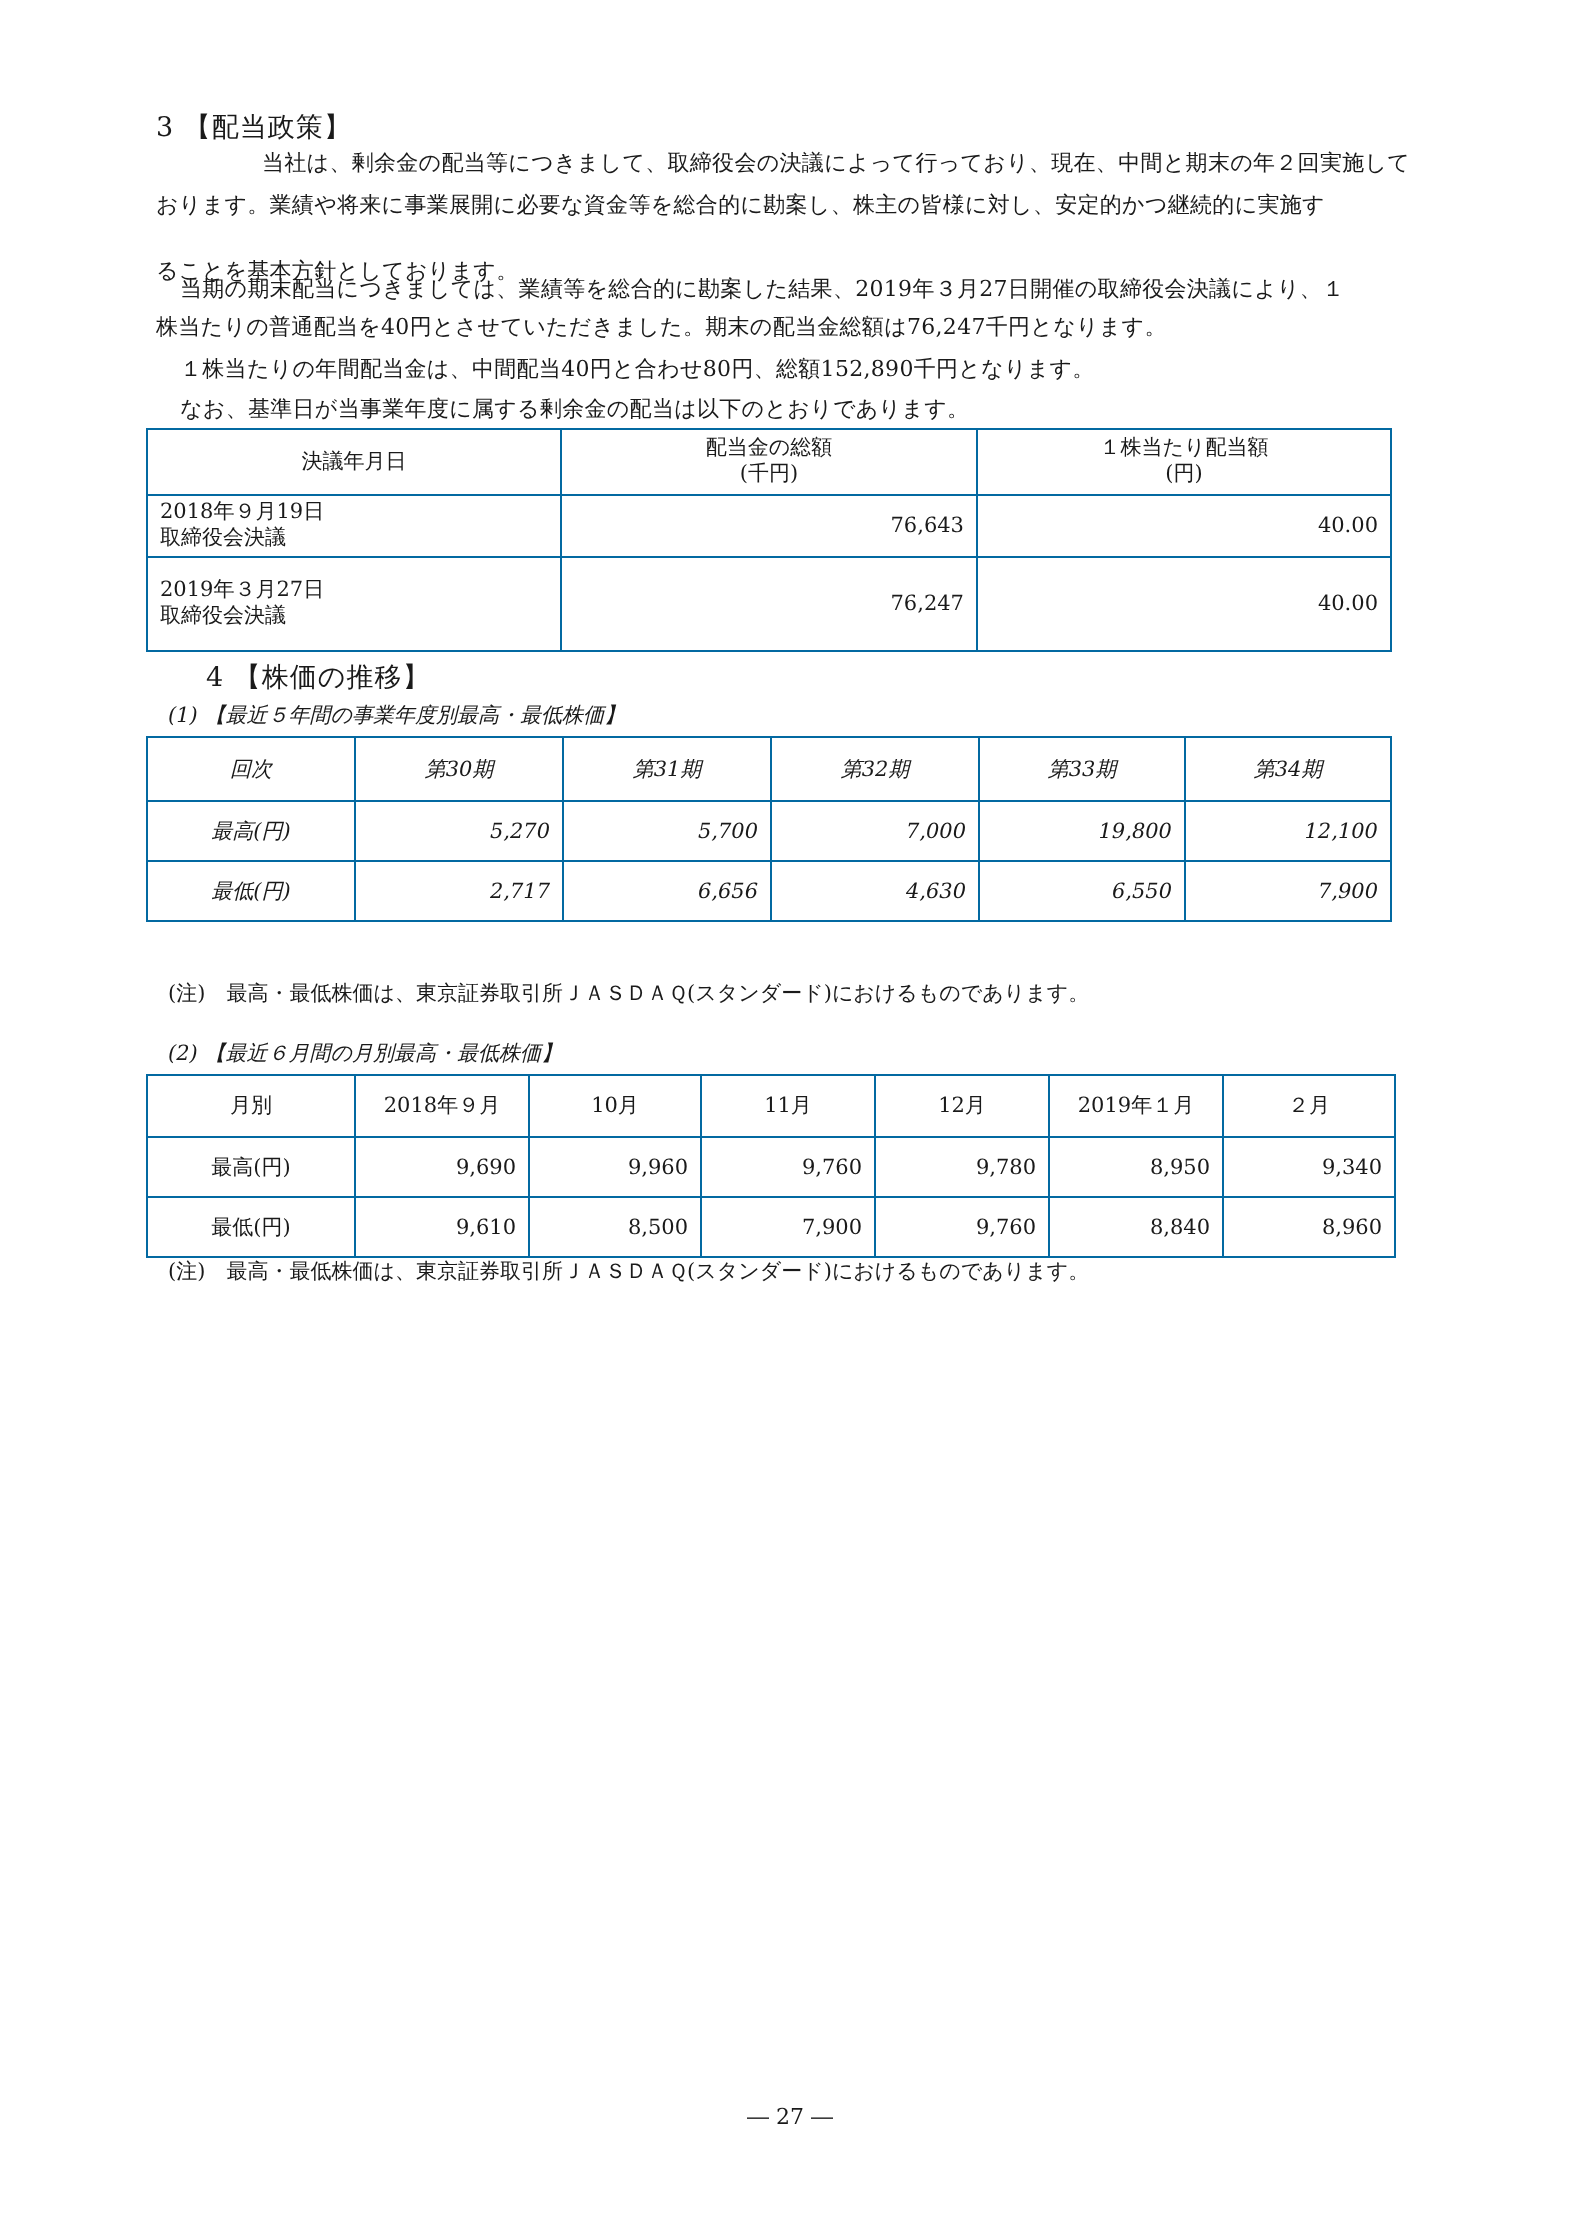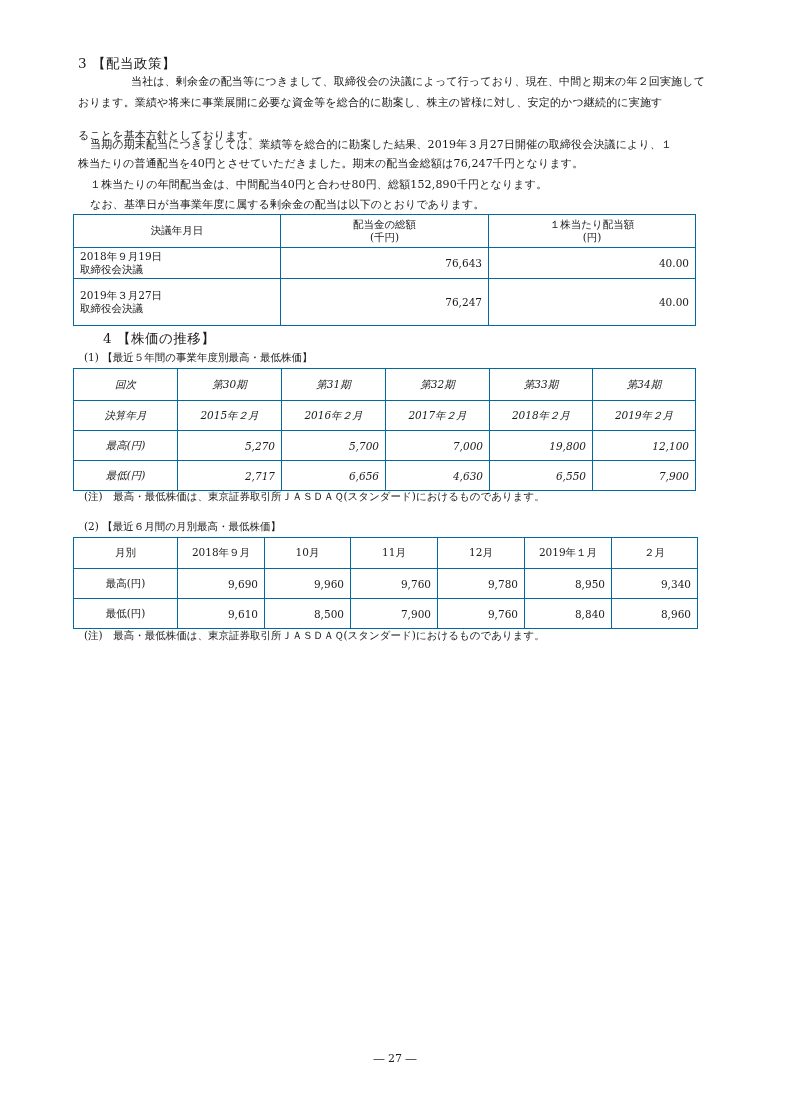--- a/index.html
+++ b/index.html
@@ -1,21 +1,21 @@
 <!DOCTYPE html>
 <html><head>
   <meta charset="utf-8">
   <style>
     html, body { margin:0; padding:0; background:#ffffff; }
     body { width:790px; height:1118px; position:relative; overflow:hidden;
       font-family:"DejaVu Serif","Liberation Serif",serif; color:#1a1a1a; }
     .abs { position:absolute;text-align:right; }
     .h2 { font-size:13.5px; letter-spacing:0.5px; white-space:nowrap; }
     .p { font-size:11px; line-height:19px; white-space:nowrap; letter-spacing:0.15px; }
-    .sub { font-size:10.5px; white-space:nowrap; }
+    .sub { font-size:10.5px; white-space:nowrap;font-style:italic; }
     table { border-collapse:collapse; position:absolute; font-size:10.5px; table-layout:fixed; }
     td { border:1px solid #0369a1; padding:0 6px; vertical-align:middle; white-space:nowrap; }
     td.c { text-align:center; }
     td.r { text-align:right; }
     td.l { text-align:left; line-height:13px;margin-top:28px; }
     .hdr2 { line-height:13px; text-align:center; }
     .note { font-size:10.5px; white-space:nowrap; }
     .pagenum { font-size:11px; white-space:nowrap; }
   </style>
 </head>
@@ -83,28 +83,20 @@
   <tbody>
       <tr style="height:32px;">
     <td class="c">回次</td>
     <td class="c">第30期</td>
     <td class="c">第31期</td>
     <td class="c">第32期</td>
     <td class="c">第33期</td>
     <td class="c">第34期</td>
   </tr>
   <tr style="height:30px;">
-    <td class="c">決算年月</td>
-    <td class="c">2015年２月</td>
-    <td class="c">2016年２月</td>
-    <td class="c">2017年２月</td>
-    <td class="c">2018年２月</td>
-    <td class="c">2019年２月</td>
-  </tr>
-  <tr style="height:30px;">
     <td class="c">最高(円)</td>
     <td class="r">5,270</td>
     <td class="r">5,700</td>
     <td class="r">7,000</td>
     <td class="r">19,800</td>
     <td class="r">12,100</td>
   </tr>
   <tr style="height:30px;">
     <td class="c">最低(円)</td>
     <td class="r">2,717</td>

